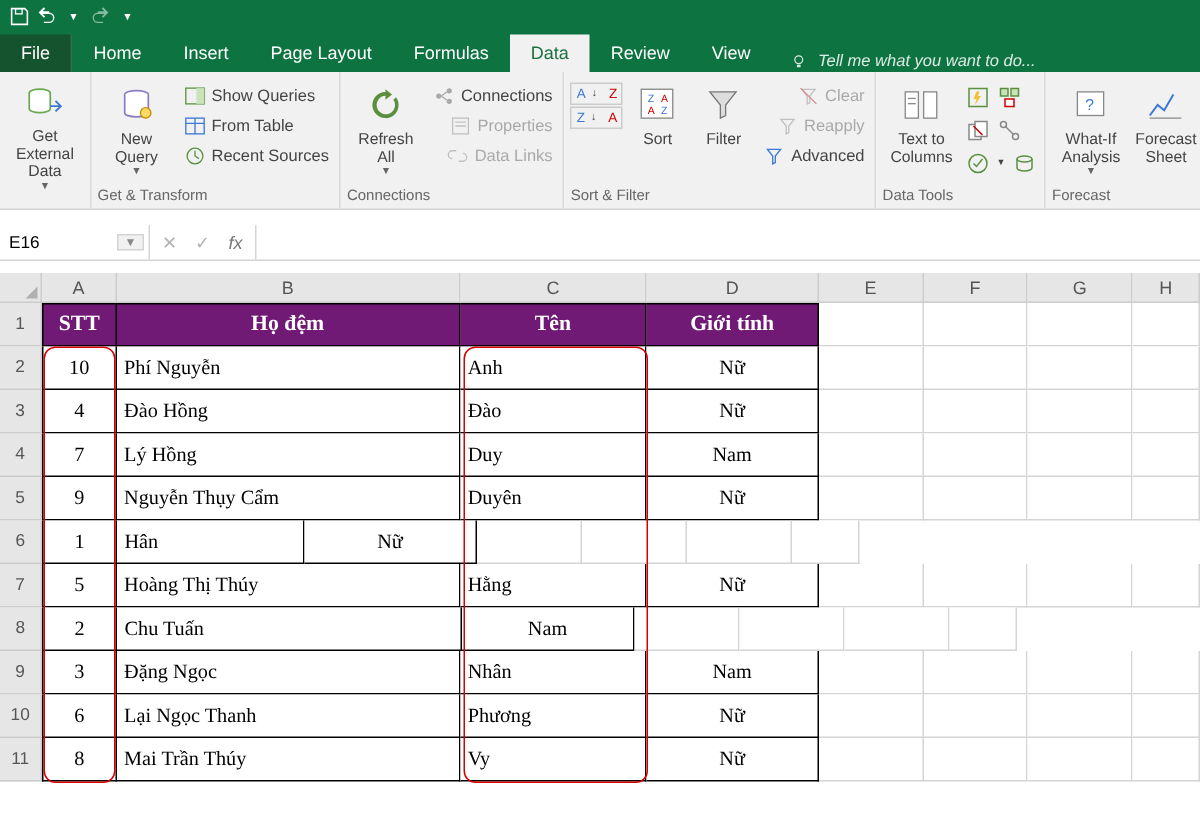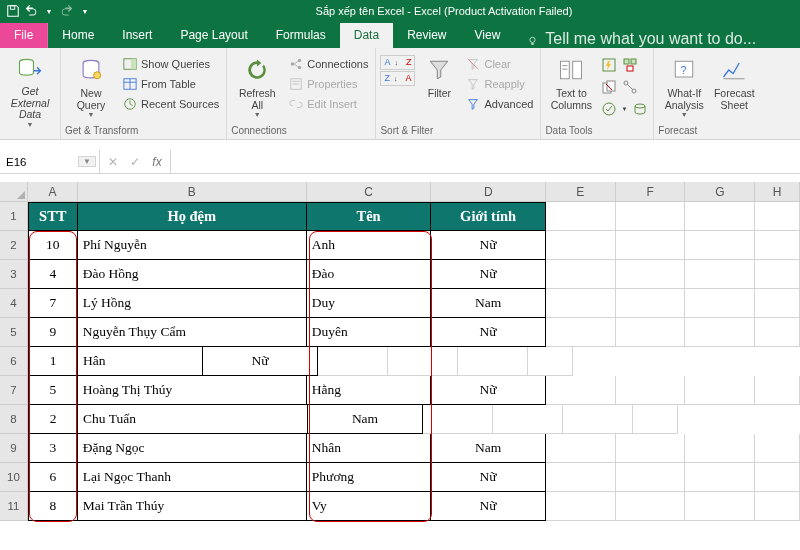--- a/index.html
+++ b/index.html
@@ -8,34 +8,34 @@
 
 .titlebar { background: #0d7341; height: 22px; display: flex; align-items: center; color: #fff; font-size: 11px; }
 .qat { display: flex; align-items: center; gap: 4px; padding: 0 6px; }
 .qat .ic { width: 14px; height: 14px; display: flex; align-items: center; justify-content: center; fill: #fff; }
 .title-center { flex: 1; text-align: center; }
 .title-right { width: 10px; }
 
 
 .tabs { background: #0d7341; height: 26px; display: flex; align-items: flex-end; color: #fff; font-size: 12px; }
 .tab { padding: 5px 14px 6px; cursor: pointer; }
-.tab.file { background: #ec4899; border-right: 1px solid rgba(255,255,255,.15); }
+.tab.file { background: #14532d; border-right: 1px solid rgba(255,255,255,.15); }
 .tab.active { background: #f1f1f1; color: #1a6f3f; }
-.tellme { flex: 1; display: flex; align-items: flex-end; gap: 6px; padding-left: 12px; opacity: .85; font-size: 16px; fill: #fff; }
+.tellme { flex: 1; display: flex; align-items: flex-start; gap: 6px; padding-left: 12px; opacity: .85; font-size: 11px; fill: #fff; font-style: italic; }
 
 
 .ribbon { background: #f1f1f1; border-bottom: 1px solid #d4d4d4; height: 92px; display: flex; position: relative; }
 .rgroup { display: flex; flex-direction: column; border-right: 1px solid #d9d9d9; padding: 3px 4px 1px; }
 .rgroup-body { flex: 1; display: flex; align-items: flex-start; gap: 3px; }
 .rgroup-title { text-align: left; font-size: 10px; color: #666; padding: 1px 0 2px; }
 .bigbtn { width: 52px; height: 68px; display: flex; flex-direction: column; align-items: center; justify-content: flex-start; padding-top: 4px; font-size: 10.5px; color: #444; text-align: center; line-height: 1.1; cursor: pointer; }
 .bigbtn .bico { width: 30px; height: 30px; margin-bottom: 3px; display: flex; align-items: center; justify-content: center; }
 .bigbtn .drop { font-size: 7px; color: #666; }
 .smbtn { display: flex; align-items: center; gap: 4px; font-size: 11px; color: #444; padding: 2px 3px; cursor: pointer; white-space: nowrap; }
-.smbtn.disabled { color: #a9a9a9; }
+.smbtn.disabled { color: #a9a9a9; justify-content: flex-end; }
 .smbtn .sico { width: 14px; height: 14px; display: flex; align-items: center; justify-content: center; }
 .vstack { display: flex; flex-direction: column; gap: 2px; }
 
 
 .fbar { height: 24px; border-bottom: 1px solid #d4d4d4; display: flex; align-items: stretch; background: #fff; }
 .namebox { width: 100px; border-right: 1px solid #d4d4d4; display: flex; align-items: center; padding: 0 6px; font-size: 11.5px; position: relative; }
 .namebox .dd { position: absolute; right: 3px; font-size: 8px; color: #888; background: #f1f1f1; border: 1px solid #d4d4d4; padding: 0 4px; }
 .fbtns { display: flex; align-items: center; gap: 0; color: #b3b3b3; padding: 0 2px; border-right: 1px solid #d4d4d4; }
 .fbtns span { width: 22px; text-align: center; font-size: 12px; }
 .fx { font-style: italic; color: #777 !important; }
@@ -44,21 +44,21 @@
 
 .gridwrap { position: relative; }
 .selectall { position: absolute; left: 0; top: 0; width: 28px; height: 20px; background: #e6e6e6; border-right: 1px solid #ccc; border-bottom: 1px solid #ccc; }
 .selectall::after { content: ""; position: absolute; right: 2px; bottom: 2px; width: 0; height: 0; border-left: 8px solid transparent; border-bottom: 8px solid #b0b0b0; }
 .colhdrs { display: flex; margin-left: 28px; height: 20px; }
 .colhdr { background: #e6e6e6; border-right: 1px solid #ccc; border-bottom: 1px solid #ccc; text-align: center; font-size: 12px; color: #555; line-height: 20px; }
 .rows { }
 .row { display: flex; height: 29px; }
 .rowhdr { width: 28px; background: #e6e6e6; border-right: 1px solid #ccc; border-bottom: 1px solid #ccc; text-align: center; font-size: 11.5px; color: #555; line-height: 29px; }
 .cell { border-right: 1px solid #d4d4d4; border-bottom: 1px solid #d4d4d4; display: flex; align-items: center; padding: 0 5px; font-size: 13.5px; font-family: "Times New Roman", serif; background: #fff; }
-.cell.header { background: #0f766e; color: #fff; font-weight: bold; border-right: 1px solid #000; border-bottom: 1px solid #000; border-top: 1px solid #000; justify-content: center; font-size: 14.5px; }
+.cell.header { background: #701a75; color: #fff; font-weight: bold; border-right: 1px solid #000; border-bottom: 1px solid #000; border-top: 1px solid #000; justify-content: center; font-size: 14.5px; }
 .cell.header.first { border-left: 1px solid #000; }
 .cell.data { border-right: 1px solid #000; border-bottom: 1px solid #000; }
 .cell.data.first { border-left: 1px solid #000; }
 .cell.stt { justify-content: center; }
 .cell.gend { justify-content: center; }
 .colA { width: 50px; } .colB { width: 230px; } .colC { width: 125px; } .colD { width: 115px; }
 .colE { width: 70px; } .colF { width: 70px; } .colG { width: 70px; } .colH { width: 45px; }
 
 
 .redbox { position: absolute; border: 1.5px solid #d70000; border-radius: 8px; pointer-events: none; }
@@ -80,21 +80,20 @@
         </svg>
       </span>
     <span class="ic" style="font-size:7px;color:#fff;">▼</span>
     <span class="ic" style="opacity:.5;">
         <svg viewBox="0 0 16 16" width="14" height="14">
           <path d="M6 4h5l-2-2 1-1 4 4-4 4-1-1 2-2H6a3 3 0 000 6h4v1H6a4 4 0 010-8z" fill="#fff"></path>
         </svg>
       </span>
     <span class="ic" style="font-size:7px;color:#fff;">▼</span>
   </div>
-  <div class="title-center">Sắp xếp tên Excel - Excel (Product Activation Failed)</div>
   <div class="title-right"></div>
 </div>
 
 <div class="tabs">
   <div class="tab file">File</div>
   <div class="tab">Home</div>
   <div class="tab">Insert</div>
   <div class="tab">Page Layout</div>
   <div class="tab">Formulas</div>
   <div class="tab active">Data</div>
@@ -114,21 +113,21 @@
   <div class="rgroup" style="border-right:1px solid #d9d9d9;">
     <div class="rgroup-body">
       <div class="bigbtn">
         <div class="bico">
             <svg viewBox="0 0 32 32" width="28" height="28">
               <ellipse cx="12" cy="8" rx="8" ry="3" fill="#fff" stroke="#6aa84f" stroke-width="1.3"></ellipse>
               <path d="M4 8v12c0 1.7 3.6 3 8 3s8-1.3 8-3V8" fill="#fff" stroke="#6aa84f" stroke-width="1.3"></path>
               <path d="M24 14l4 4-4 4M20 18h8" stroke="#3b78d8" stroke-width="1.5" fill="none"></path>
             </svg>
           </div>
-        <span style="white-space:pre-line;font-style:italic;">Get External
+        <span style="white-space:pre-line;">Get External
 Data</span>
         <span class="drop">▼</span>
       </div>
     </div>
     <div class="rgroup-title">&nbsp;</div>
   </div>
 
   <div class="rgroup">
     <div class="rgroup-body">
       <div class="bigbtn">
@@ -210,21 +209,21 @@
               </svg>
             </span>
             <span>Properties</span>
           </div>
         <div class="smbtn disabled">
             <span class="sico">
               <svg viewBox="0 0 16 16" width="14" height="14">
                 <path d="M4 10a3 3 0 010-6h3M12 6a3 3 0 010 6H9" fill="none" stroke="#c0c0c0"></path>
               </svg>
             </span>
-            <span>Edit Insert</span>
+            <span>Data Links</span>
           </div>
       </div>
     </div>
     <div class="rgroup-title">Connections</div>
   </div>
 
   <div class="rgroup">
     <div class="rgroup-body">
       <div class="vstack" style="padding-top:4px; gap:1px;">
         <div class="smbtn" style="border:1px solid #ccc; padding:2px 3px; font-size:9px; line-height:1;">
@@ -232,20 +231,32 @@
             <span style="font-size:7px;">↓</span>
             <br>
             <span style="color:#c00;">Z</span>
           </div>
         <div class="smbtn" style="border:1px solid #ccc; padding:2px 3px; font-size:9px; line-height:1;">
             <span style="color:#3b78d8;">Z</span>
             <span style="font-size:7px;">↓</span>
             <br>
             <span style="color:#c00;">A</span>
           </div>
+      </div>
+      <div class="bigbtn" style="width:40px;">
+        <div class="bico">
+            <svg viewBox="0 0 32 32" width="28" height="28">
+              <rect x="4" y="4" width="24" height="22" fill="#fff" stroke="#888"></rect>
+              <text x="9" y="14" font-size="8" fill="#3b78d8">Z</text>
+              <text x="19" y="14" font-size="8" fill="#c00">A</text>
+              <text x="9" y="23" font-size="8" fill="#c00">A</text>
+              <text x="19" y="23" font-size="8" fill="#3b78d8">Z</text>
+            </svg>
+          </div>
+        <span>Sort</span>
       </div>
       <div class="bigbtn" style="width:42px;">
         <div class="bico">
             <svg viewBox="0 0 32 32" width="28" height="28">
               <path d="M6 6h20l-8 10v8l-4 2v-10z" fill="#ddd" stroke="#777"></path>
             </svg>
           </div>
         <span>Filter</span>
       </div>
       <div class="vstack" style="padding-top:4px;">

